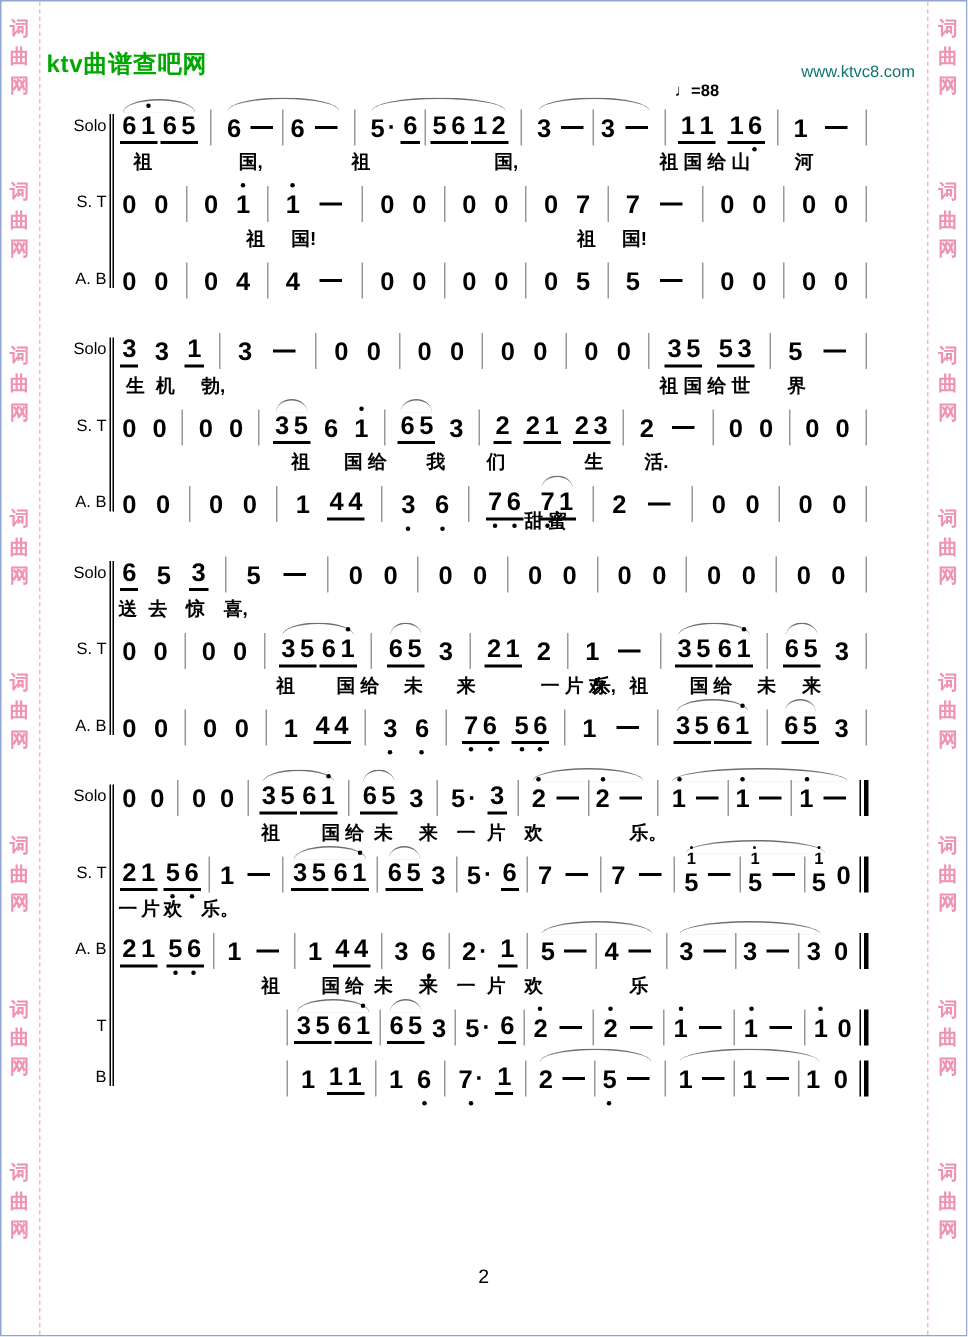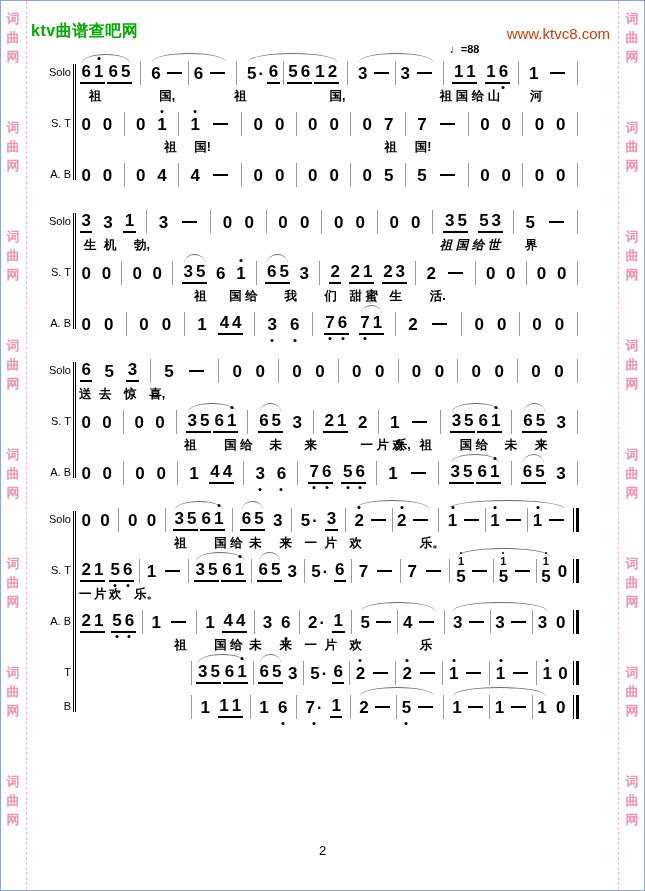--- a/index.html
+++ b/index.html
@@ -4,23 +4,23 @@
 <style>
 *{margin:0;padding:0;box-sizing:border-box}
 html,body{background:#fff}
 body{font-family:"Liberation Sans","DejaVu Sans",sans-serif}
 .page{position:relative;width:645px;height:891px;background:#fff;overflow:hidden;border:1px solid #8fa6d2}
 .dashline{position:absolute;top:0;bottom:0;border-left:1px dashed #f2b9ca;z-index:1}
 .dl-left{left:25px}.dl-right{right:25px}
 .wm-col{position:absolute;top:0;bottom:0;width:24px;display:flex;flex-direction:column;align-items:center;padding-top:8px;font-size:13px;line-height:19px;font-weight:bold;z-index:1}
 .wm-left{left:0}.wm-right{right:0}
 .wm-gap{height:52px;flex:none}
-.header{display:flex;justify-content:space-between;align-items:flex-end;padding:20px 34px 0 30px;position:relative;z-index:2}
+.header{display:flex;justify-content:space-between;align-items:flex-end;padding:32px 34px 0 30px;position:relative;z-index:2}
 .site-name{font-weight:bold;font-size:16px;letter-spacing:.5px;cursor:pointer}
-.site-url{color:#c2410c;font-size:15px}
+.site-url{color:#0f766e;font-size:11px}
 .score{position:relative;margin:16px 64px 0 28px;z-index:2}
 .system{position:relative;padding-left:50px;margin-bottom:17px}
 .system::before{content:"";position:absolute;left:44px;top:6px;bottom:10px;border-left:3px double #000}
 .stave{position:relative;margin-bottom:4px}
 .stave-label{position:absolute;left:-50px;width:42px;top:8px;text-align:right;font-size:11px;color:#000}
 .notes-row{display:flex;align-items:center;justify-content:space-between;height:30px;font-weight:bold;font-size:17px;position:relative}
 .lyrics-row{position:relative;height:17px;font-size:12.5px;font-weight:bold;color:#000}
 .lyrics-row span{position:absolute;top:0;white-space:nowrap}
 .tok{display:inline-flex;align-items:flex-end;position:relative;margin:0 1px}
 .beam{border-bottom:2px solid #000;padding-bottom:1px}
@@ -542,21 +542,21 @@
                 <span class="dg">5</span>
               </span>
             </span>
             <span class="dash"></span>
             <span class="bar"></span>
           </div>
           <div class="lyrics-row">
             <span style="left: 1%;">生</span>
             <span style="left: 5%;">机</span>
             <span style="left: 11%;">勃,</span>
-            <span style="left: 72%; font-style: italic;">祖 国 给 世</span>
+            <span style="left: 72%;">祖 国 给 世</span>
             <span style="left: 89%;">界</span>
           </div>
         </div>
         <div class="stave">
           <span class="stave-label">S. T</span>
           <div class="notes-row">
             <span class="tok">
               <span class="n">
                 <span class="dg">0</span>
               </span>
@@ -666,21 +666,21 @@
                 <span class="dg">0</span>
               </span>
             </span>
             <span class="bar"></span>
           </div>
           <div class="lyrics-row">
             <span style="left: 23%;">祖</span>
             <span style="left: 30%;">国 给</span>
             <span style="left: 41%;">我</span>
             <span style="left: 49%;">们</span>
-            <span style="left: 54%;">甜 蜜</span>
+            <span style="left: 54%; margin-top: 39px;">甜 蜜</span>
             <span style="left: 62%;">生</span>
             <span style="left: 70%;">活.</span>
           </div>
         </div>
         <div class="stave">
           <span class="stave-label">A. B</span>
           <div class="notes-row">
             <span class="tok">
               <span class="n">
                 <span class="dg">0</span>

